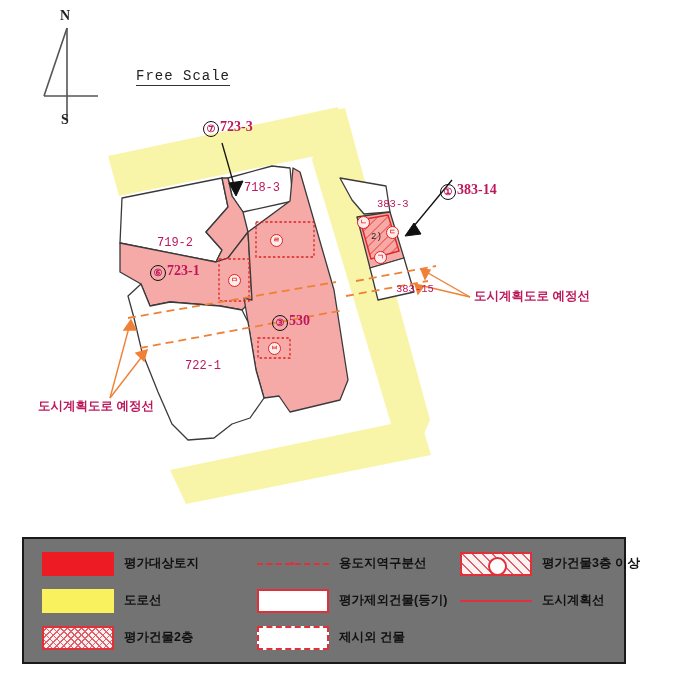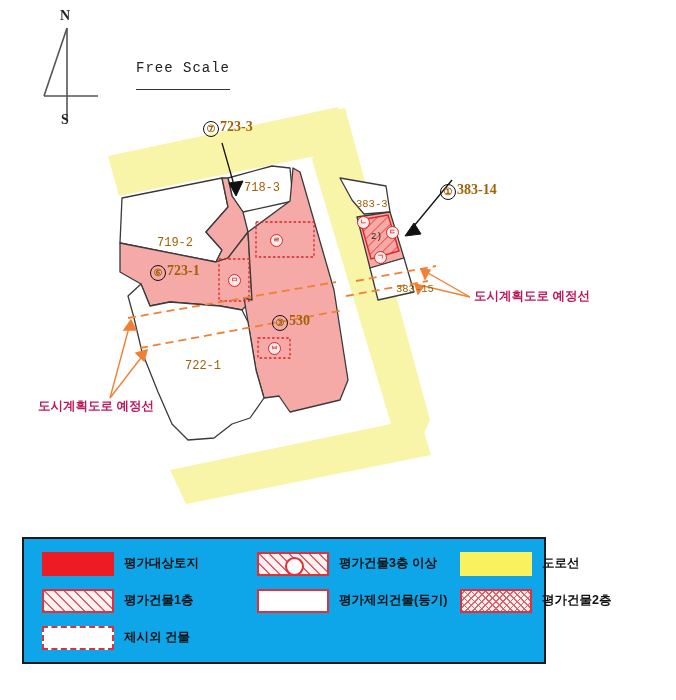--- a/index.html
+++ b/index.html
@@ -30,38 +30,38 @@
     font-family: "Liberation Serif", "DejaVu Serif", serif;
     font-weight: bold;
     font-size: 14px;
     color: #222;
   }
   #compass-n { left: 20px; top: 0px; }
   #compass-s { left: 21px; top: 104px; }
 
   
   #free-scale {
-    left: 136px; top: 60px;
+    left: 136px; top: 68px;
     font-family: "Liberation Mono", "DejaVu Sans Mono", monospace;
     font-size: 14px;
     letter-spacing: 1px;
     color: #222;
     border-bottom: 1.4px solid #333;
-    padding-bottom: 13px;
+    padding-bottom: 1px;
   }
 
   
   #map-svg { left: 0; top: 0; }
 
   
   .parcel-label {
     position: absolute;
     font-family: "Liberation Mono", "DejaVu Sans Mono", monospace;
     font-size: 12px;
-    color: #a16207;
+    color: #be185d;
     white-space: nowrap;
   }
   .parcel-label.big {
     font-size: 14px;
     font-weight: bold;
     font-family: "Liberation Serif", "DejaVu Serif", serif;
   }
   .parcel-label.small {
     font-size: 10.5px;
   }
@@ -101,23 +101,23 @@
   .lot2-label {
     position: absolute;
     font-size: 9px;
     color: #222;
     font-family: "Liberation Mono", monospace;
   }
 
   
   #legend {
     left: 22px; top: 537px;
-    width: 524px; height: 127px;
+    width: 604px; height: 127px;
     border: 2.4px solid #1a1a1a;
-    background: #0ea5e9;
+    background: #737373;
     box-sizing: border-box;
   }
   #legend-grid {
     position: absolute;
     left: 0; top: 0; right: 0; bottom: 0;
     display: grid;
     grid-template-columns: 215px 203px 212px;
     grid-template-rows: 1fr 1fr 1fr;
     align-items: center;
     padding: 6px 0 6px 0;
@@ -307,21 +307,21 @@
   <div class="parcel-label big abs" style="left:272px; top:313px;">
     <span class="circ-num">③</span><span>530</span>
   </div>
 
   <div class="parcel-label abs" style="left:185px; top:359px;">722-1</div>
 
   <div class="parcel-label big abs" style="left:440px; top:182px;">
     <span class="circ-num">①</span><span>383-14</span>
   </div>
 
-  <div class="parcel-label small abs" style="left:356px; top:198px;">383-3</div>
+  <div class="parcel-label small abs" style="left:377px; top:198px;">383-3</div>
 
   <div class="parcel-label small abs" style="left:396px; top:283px;">383-15</div>
 
   <div class="lot2-label" style="left:371px; top:232px;">2)</div>
 
   <div class="bldg-mark" style="left:270px; top:234px;">ㄹ</div>
   <div class="bldg-mark" style="left:228px; top:274px;">ㅁ</div>
   <div class="bldg-mark" style="left:268px; top:342px;">ㅂ</div>
   <div class="bldg-mark" style="left:357px; top:216px;">ㄴ</div>
   <div class="bldg-mark" style="left:386px; top:226px;">ㄷ</div>
@@ -331,40 +331,44 @@
   <div class="orange-note" style="left:474px; top:288px;">도시계획도로 예정선</div>
 
   <div class="abs" id="legend">
     <div id="legend-grid">
 
       <div class="legend-cell">
         <span class="legend-swatch sw-red-fill"></span>
         <span class="legend-text">평가대상토지</span>
       </div>
       <div class="legend-cell">
+        <span class="legend-swatch sw-dashdot"></span>
+        <span class="legend-text">용도지역구분선</span>
+      </div>
+      <div class="legend-cell">
         <span class="legend-swatch sw-hatch-circ">
           <span class="inner-circ"></span>
         </span>
         <span class="legend-text">평가건물3층 이상</span>
       </div>
 
       <div class="legend-cell">
         <span class="legend-swatch sw-yellow-fill"></span>
         <span class="legend-text">도로선</span>
       </div>
       <div class="legend-cell">
-        <span class="legend-swatch sw-hatch"></span>
-        <span class="legend-text">평가건물1층</span>
-      </div>
-      <div class="legend-cell">
         <span class="legend-swatch sw-box-red"></span>
         <span class="legend-text">평가제외건물(등기)</span>
       </div>
 
       <div class="legend-cell">
+        <span class="legend-swatch sw-solid-line"></span>
+        <span class="legend-text">도시계획선</span>
+      </div>
+      <div class="legend-cell">
         <span class="legend-swatch sw-cross"></span>
         <span class="legend-text">평가건물2층</span>
       </div>
       <div class="legend-cell">
         <span class="legend-swatch sw-dashbox"></span>
         <span class="legend-text">제시외 건물</span>
       </div>
 
     </div>
   </div>

